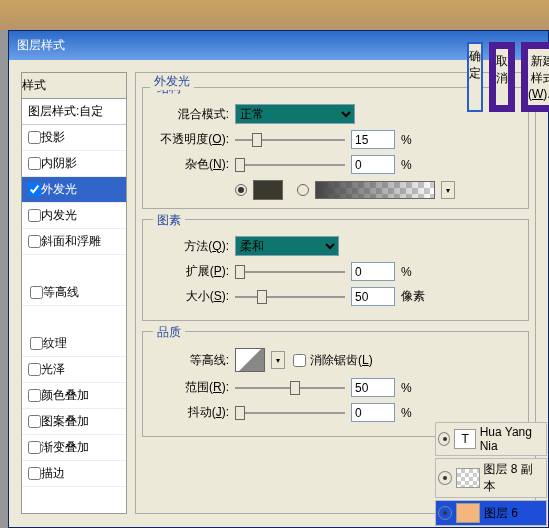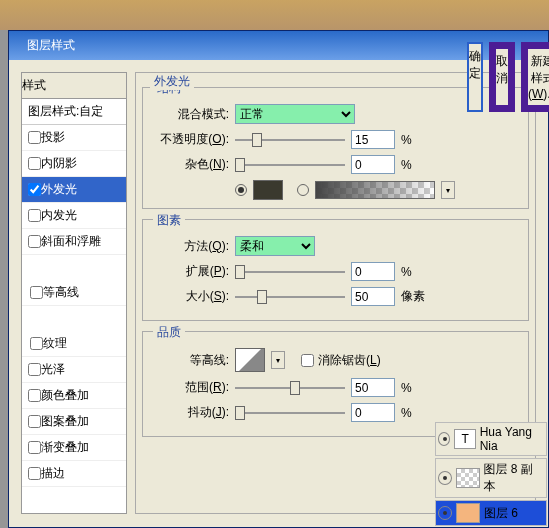--- a/index.html
+++ b/index.html
@@ -1,34 +1,34 @@
 <!DOCTYPE html>
 <html><head>
 <meta charset="utf-8">
 <style>
 * { box-sizing: border-box; margin: 0; padding: 0; font-family: "Microsoft YaHei", SimSun, sans-serif; font-size: 12px; }
 body { background: #969696; width: 549px; height: 528px; overflow: hidden; position: relative; }
 .bg-img { position: absolute; top: 0; left: 0; width: 100%; height: 30px; background: linear-gradient(#c9a362, #b8956a); }
 .dialog { position: absolute; top: 30px; left: 8px; right: 0; bottom: 0; background: #ece9d8; border: 1px solid #0a246a; }
-.titlebar { background: linear-gradient(#2a6ac9, #6b9fe8); color: #fff; padding: 6px 18px; font-size: 13px; }
+.titlebar { background: linear-gradient(#2a6ac9, #6b9fe8); color: #fff; padding: 6px 8px; font-size: 13px; }
 .content { display: flex; padding: 12px; gap: 8px; height: calc(100% - 30px); }
 .styles-panel { width: 106px; border: 1px solid #999; background: #fff; display: flex; flex-direction: column; }
 .styles-header { background: #ece9d8; border-bottom: 1px solid #999; text-align: left; padding: 4px 0; }
 .blend-row { border-bottom: 1px solid #ccc; padding: 4px 6px; }
 .style-item { padding: 4px 6px; display: flex; align-items: center; border-bottom: 1px solid #eee; cursor: pointer; }
 .style-item.selected { background: #3165c9; color: #fff; }
 .style-item.indent { padding-left: 8px; margin-top: 25px; }
 .style-item input[type=checkbox] { width: 13px; height: 13px; }
 .main-panel { flex: 1; position: relative; }
 .fieldset { border: 1px solid #aaa; padding: 10px 8px 8px 8px; margin-bottom: 10px; position: relative; }
 .fs-label { position: absolute; top: -8px; left: 10px; color: #2a4a9e; background: #ece9d8; padding: 0 4px; }
 .form-row { display: flex; align-items: center; margin: 6px 0; gap: 6px; }
 .form-row .lbl { width: 78px; text-align: right; }
 .form-row .lbl u { text-decoration: underline; }
-select { height: 20px; border: 1px solid #7f9db9; background: #86efac; }
+select { height: 20px; border: 1px solid #7f9db9; background: #0f766e; }
 .slider { flex: 1; height: 18px; position: relative; max-width: 110px; }
 .slider-track { position: absolute; top: 8px; left: 0; right: 0; height: 2px; background: #999; }
 .slider-thumb { position: absolute; top: 2px; width: 10px; height: 14px; background: #ece9d8; border: 1px solid #666; }
 .num-input { width: 44px; height: 19px; border: 1px solid #7f9db9; padding: 0 3px; text-align: left; background: #fff; }
 .color-swatch { width: 30px; height: 20px; background: #3a392e; border: 1px solid #666; }
 .radio-row { display: flex; align-items: center; gap: 6px; margin-left: 84px; }
 .radio { width: 12px; height: 12px; border: 1px solid #666; border-radius: 50%; display: inline-flex; align-items: center; justify-content: center; }
 .radio.sel::after { content: ""; width: 6px; height: 6px; background: #333; border-radius: 50%; }
 .gradient-bar { width: 120px; height: 18px; border: 1px solid #666; background: repeating-conic-gradient(#ccc 0 25%, #fff 0 50%) 0 0/12px 12px; position: relative; }
 .gradient-bar::before { content: ""; position: absolute; inset: 0; background: linear-gradient(to right, #444, transparent); }
@@ -153,21 +153,21 @@
             <span class="radio" style="margin-left:8px"></span>
             <div class="gradient-bar"></div>
             <span class="dd-arrow">▾</span>
           </div>
         </div>
 
         <div class="fieldset">
           <span class="fs-label">图素</span>
           <div class="form-row">
             <span class="lbl">方法(<u>Q</u>):</span>
-            <select style="width:80px">
+            <select style="width:104px">
               <option>柔和</option>
             </select>
           </div>
           <div class="form-row">
             <span class="lbl">扩展(<u>P</u>):</span>
             <div class="slider">
                 <div class="slider-track"></div>
                 <div class="slider-thumb" style="left:0"></div>
               </div>
             <input class="num-input" value="0" style="">
@@ -183,21 +183,21 @@
             <span>像素</span>
           </div>
         </div>
 
         <div class="fieldset">
           <span class="fs-label">品质</span>
           <div class="form-row">
             <span class="lbl">等高线:</span>
             <div class="contour-swatch"></div>
             <span class="dd-arrow">▾</span>
-            <label style="margin-left:10px;display:flex;align-items:center;gap:4px">
+            <label style="margin-left:2px;display:flex;align-items:center;gap:4px">
               <input type="checkbox" style="">
               <span>消除锯齿(<u>L</u>)</span>
             </label>
           </div>
           <div class="form-row">
             <span class="lbl">范围(<u>R</u>):</span>
             <div class="slider">
                 <div class="slider-track"></div>
                 <div class="slider-thumb" style="left:50%"></div>
               </div>

